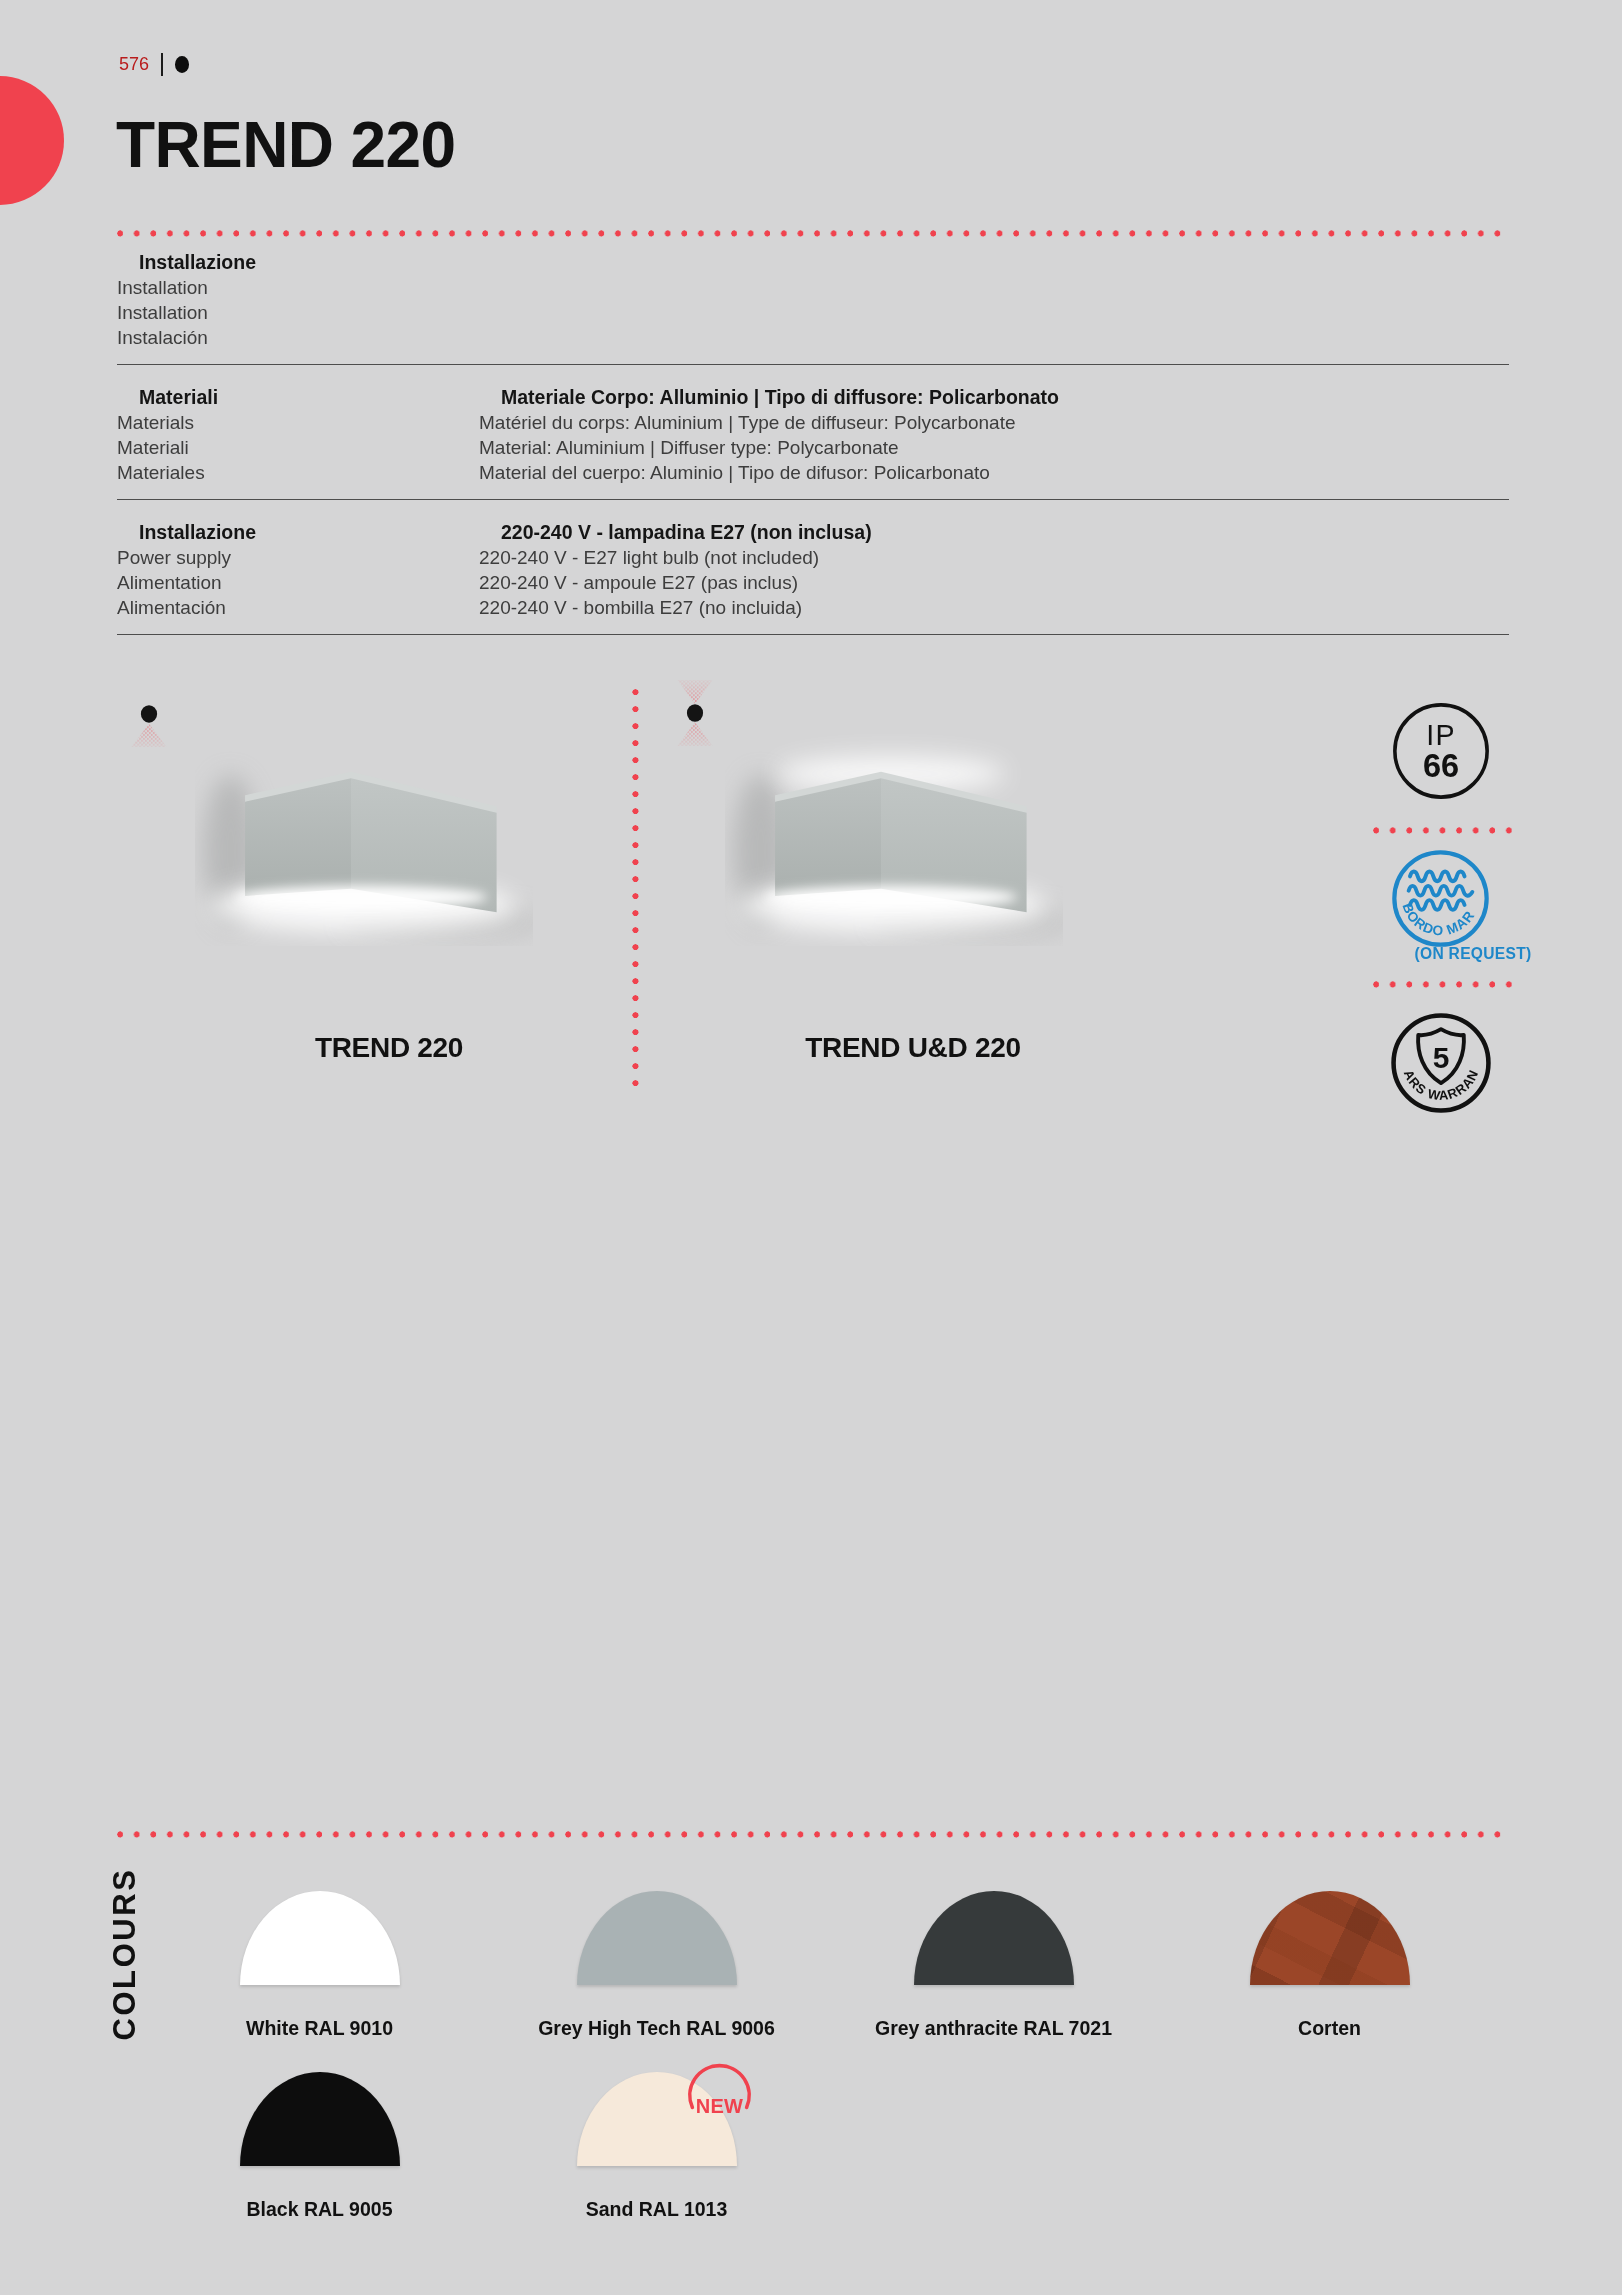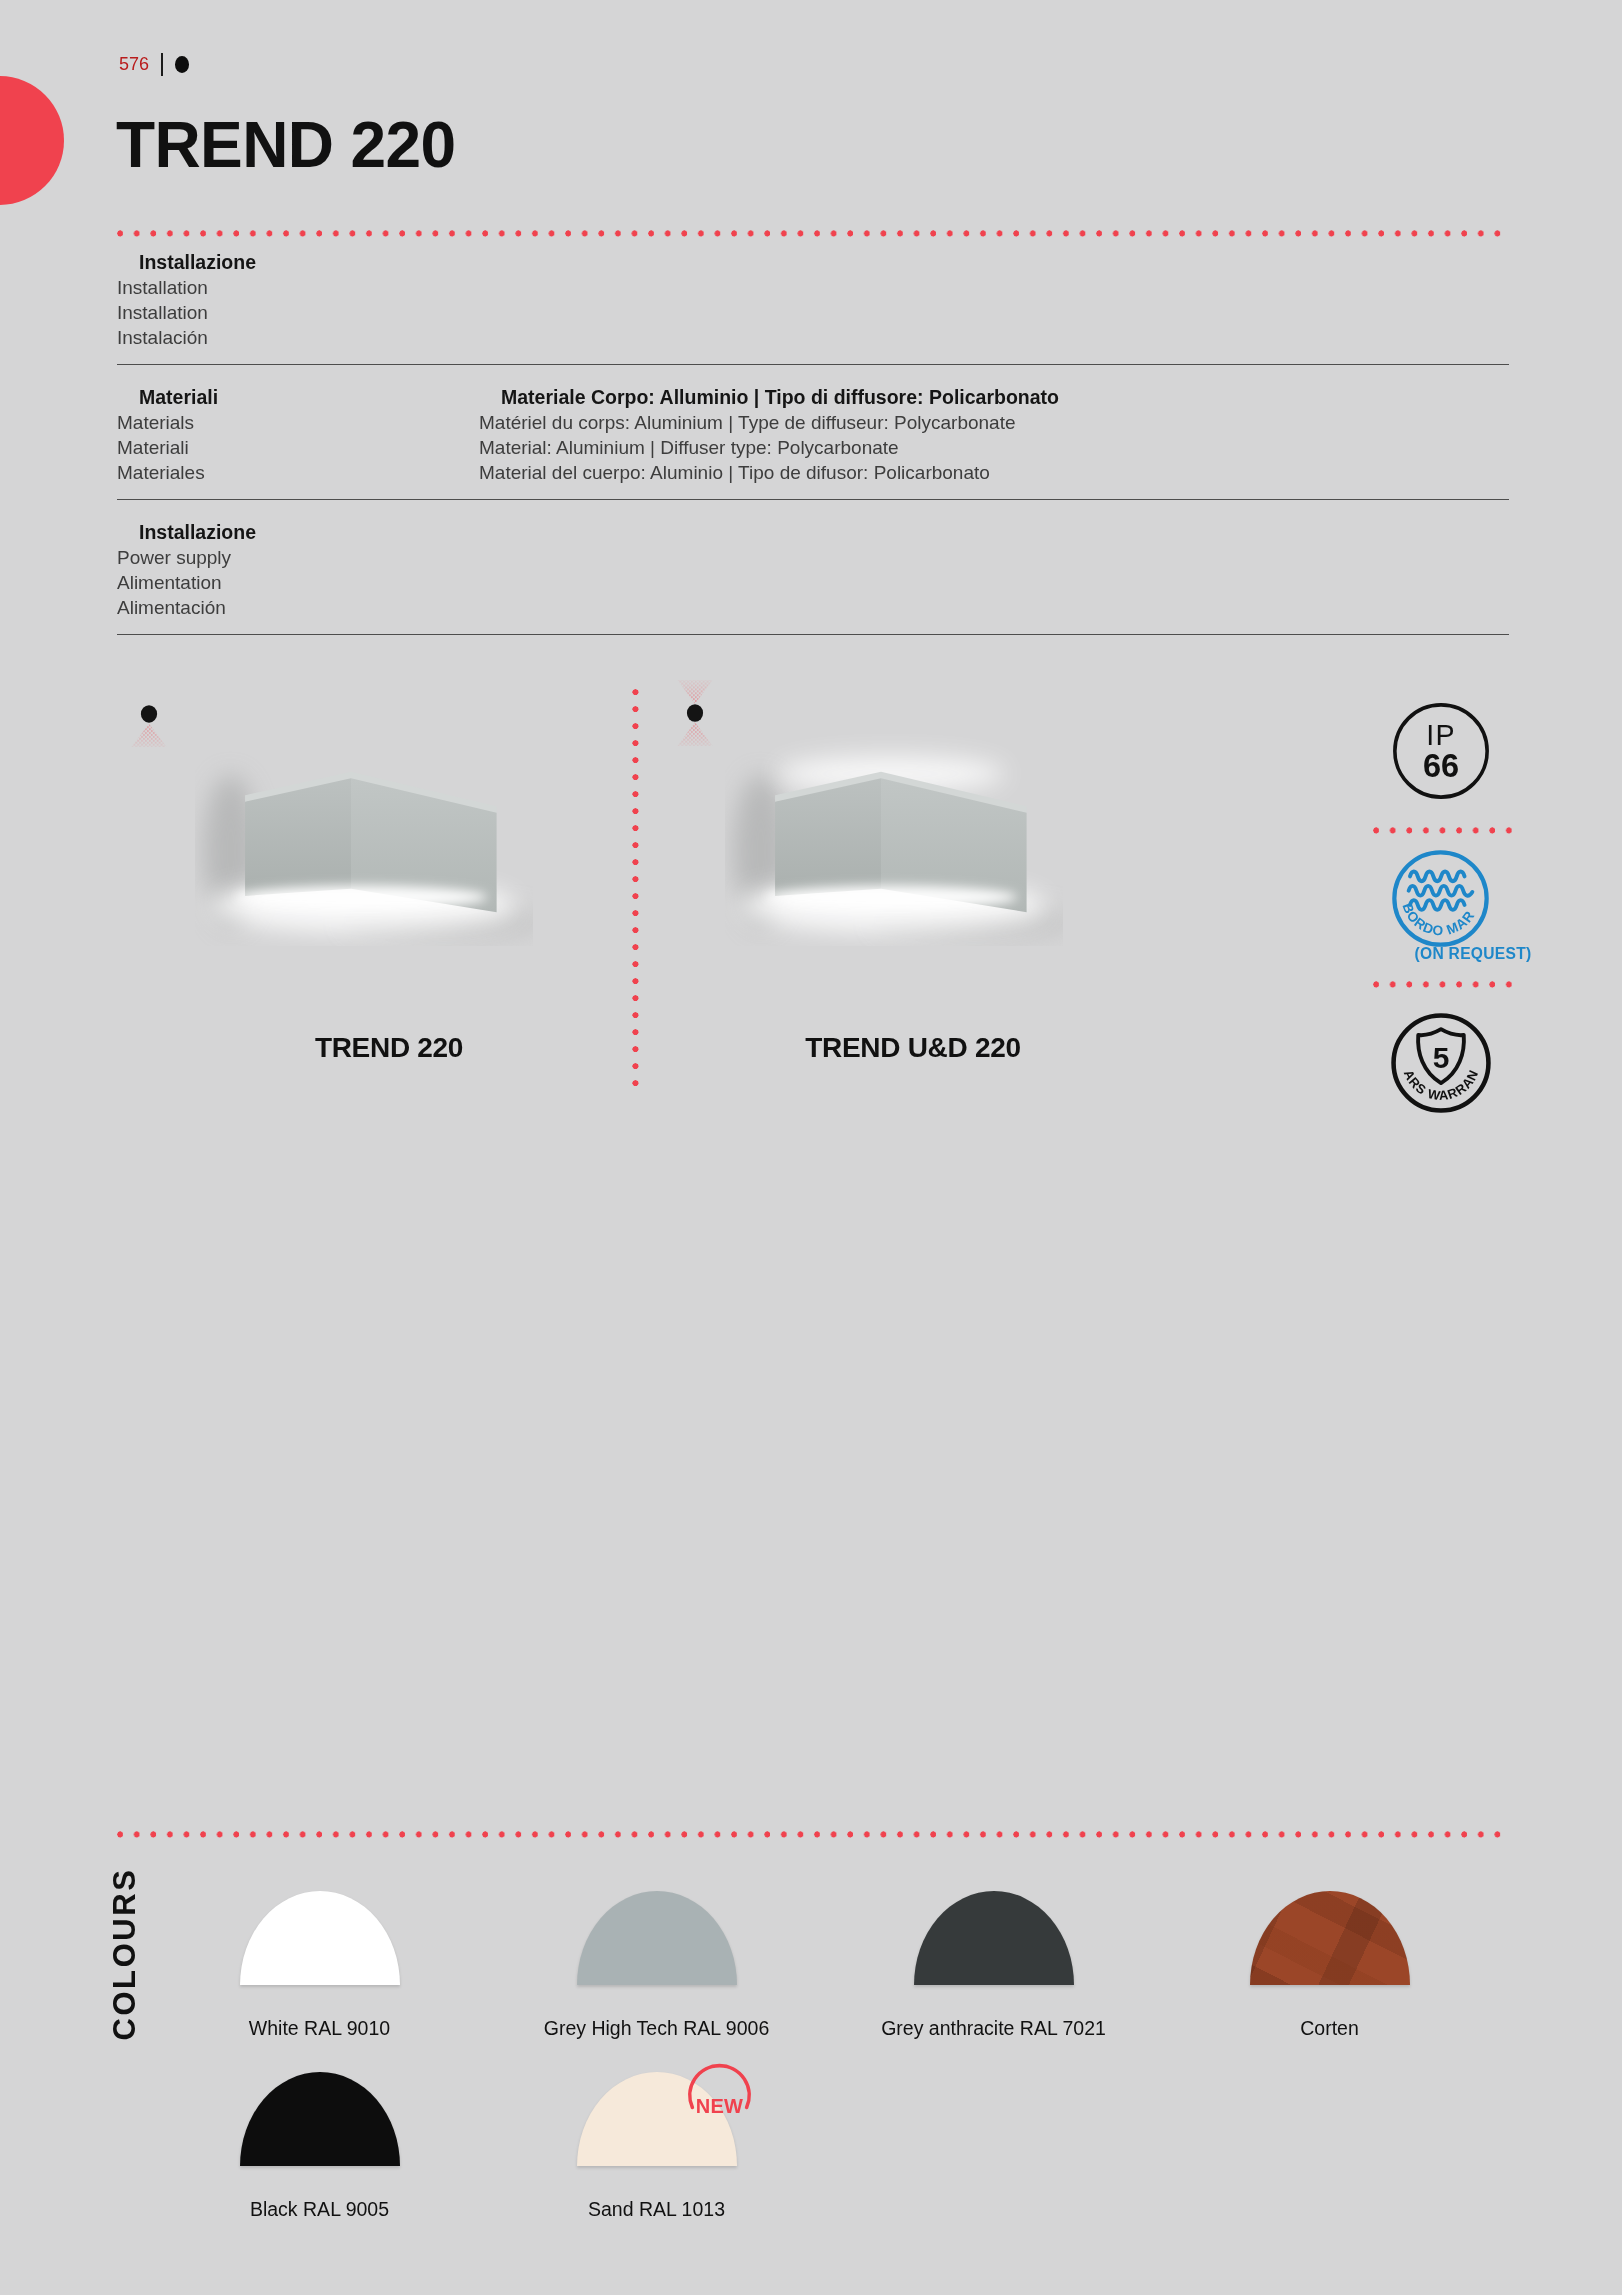--- a/index.html
+++ b/index.html
@@ -40,21 +40,21 @@
   .badge-note{position:absolute;width:162px;text-align:center;font-size:15.6px;font-weight:800;color:var(--blue);letter-spacing:0.3px;}
 
   
   .colours-heading{position:absolute;left:40px;top:1869px;width:169px;height:169px;display:flex;align-items:center;justify-content:center;}
   .colours-heading span{transform:rotate(-90deg);font-size:31px;font-weight:800;letter-spacing:2.6px;color:#111;white-space:nowrap;}
   .swatch{position:absolute;width:299px;text-align:center;}
   .dome{position:relative;width:160px;height:94px;margin:16px auto;border-radius:80px 80px 0 0 / 94px 94px 0 0;box-shadow:0 1.9px 3.2px rgba(0,0,0,0.15);}
   .dome.corten-texture{background-image:
       linear-gradient(27deg, rgba(55,18,5,0.20) 0 12%, rgba(0,0,0,0) 12% 26%, rgba(120,50,20,0.18) 26% 40%, rgba(0,0,0,0) 40% 60%, rgba(55,18,5,0.14) 60% 75%, rgba(0,0,0,0) 75%),
       linear-gradient(115deg, rgba(0,0,0,0.12) 0 20%, rgba(0,0,0,0) 20% 55%, rgba(0,0,0,0.13) 55% 70%, rgba(0,0,0,0) 70%);}
-  .swatch-label{margin-top:32px;font-size:19.5px;font-weight:400;color:#111;}
+  .swatch-label{margin-top:32px;font-size:19.5px;font-weight:700;color:#111;}
   .new-badge{position:absolute;right:-18px;top:-13px;}
 </style>
 </head>
 <body>
 
 <div class="page">
 
   <div class="corner-circle"></div>
 
   <div class="page-header">
@@ -89,20 +89,26 @@
         <div class="spec-line">Material: Aluminium | Diffuser type: Polycarbonate</div>
         <div class="spec-line">Material del cuerpo: Aluminio | Tipo de difusor: Policarbonato</div>
       </div>
     </div>
     <div class="spec-row">
       <div>
         <div class="spec-bold">Installazione</div>
         <div class="spec-line">Power supply</div>
         <div class="spec-line">Alimentation</div>
         <div class="spec-line">Alimentación</div>
+      </div>
+      <div>
+        <div class="spec-bold">220-240 V - lampadina E27 (non inclusa)</div>
+        <div class="spec-line">220-240 V - E27 light bulb (not included)</div>
+        <div class="spec-line">220-240 V - ampoule E27 (pas inclus)</div>
+        <div class="spec-line">220-240 V - bombilla E27 (no incluida)</div>
       </div>
     </div>
   </div>
 
   <svg class="icon-svg" style="left:110px;top:697px;" width="78" height="78" viewBox="0 0 120 120">
     <defs>
       <pattern id="rp-a" width="6" height="6" patternUnits="userSpaceOnUse">
         <circle cx="1.4" cy="1.4" r="1.05" class="red-fill"></circle>
           <circle cx="4.4" cy="4.4" r="1.05" class="red-fill"></circle>
       </pattern>

